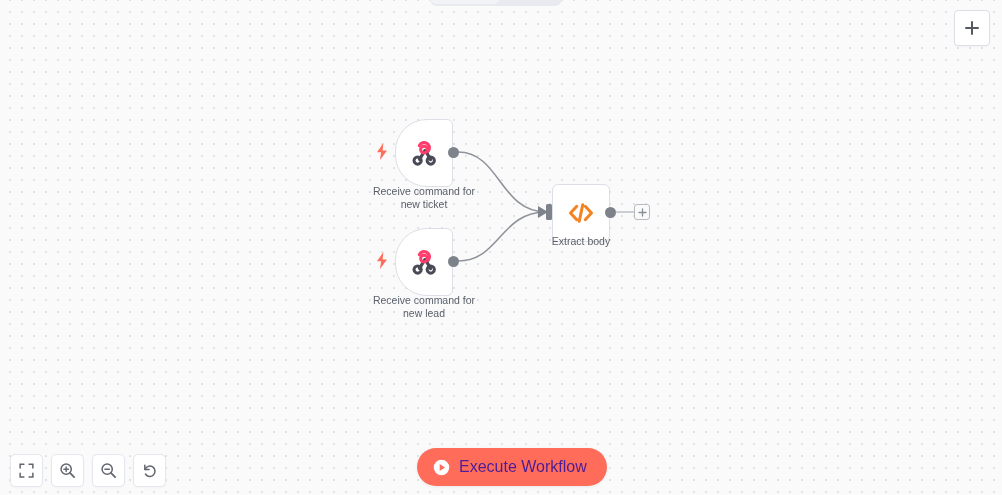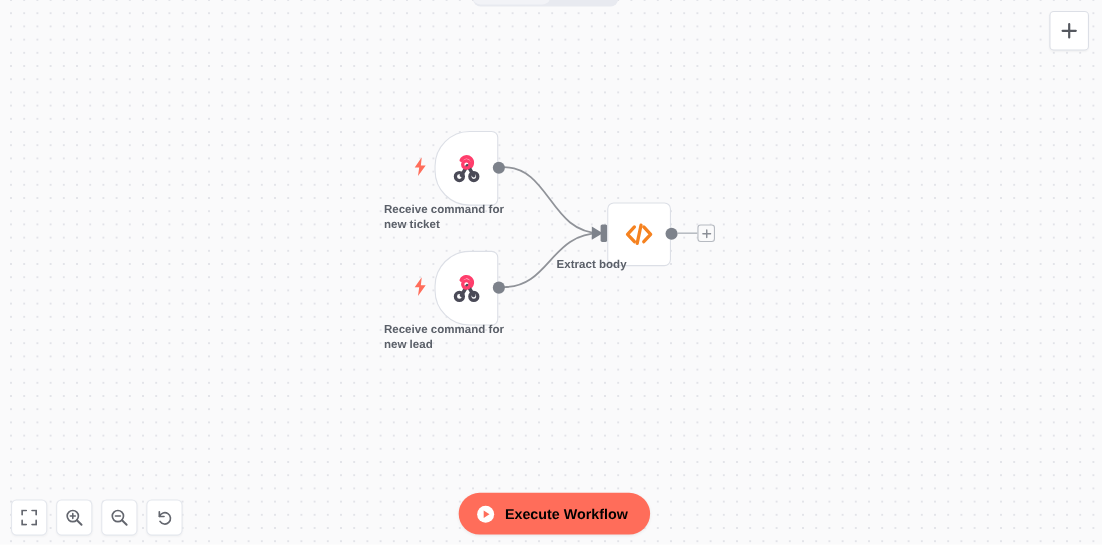--- a/index.html
+++ b/index.html
@@ -65,27 +65,26 @@
     width: 58px; height: 68px;
     border-radius: 32px 6px 6px 32px;
   }
   .node.action {
     width: 58px; height: 58px;
     border-radius: 6px;
   }
   .node-label {
     position: absolute;
     width: 150px;
-    text-align: left;
+    text-align: center;
     font-size: 10.5px;
     line-height: 13px;
     color: #5a5f68;
     white-space: pre-line;
     pointer-events: none;
-    font-weight: bold;
   }
   .bolt {
     position: absolute;
     width: 14px; height: 18px;
     display: flex; align-items: center; justify-content: center;
   }
   
   .dot-out {
     position: absolute;
     width: 11px; height: 11px;
@@ -126,23 +125,23 @@
 
   
   .exec-btn {
     position: absolute;
     left: 417px; bottom: 9px;
     height: 38px;
     padding: 0 20px 0 16px;
     background: #ff6d5a;
     border: none;
     border-radius: 19px;
-    color: #000000;
-    font-size: 13px;
-    font-weight: bold;
+    color: #4c1d95;
+    font-size: 16px;
+    font-weight: normal;
     font-family: "Liberation Sans", sans-serif;
     display: flex; align-items: center; gap: 9px;
     cursor: pointer;
     box-shadow: 0 1px 3px rgba(0,0,0,0.08);
   }
 </style>
 </head>
 <body>
 
 <div id="canvas">

